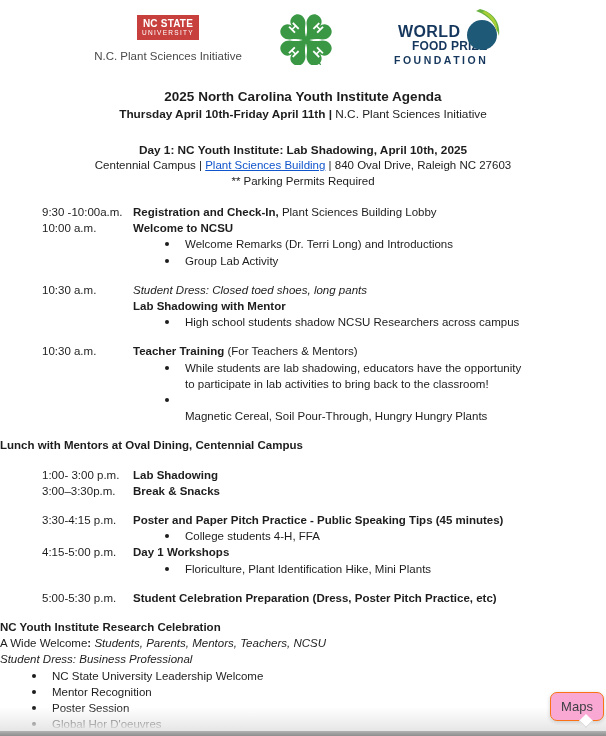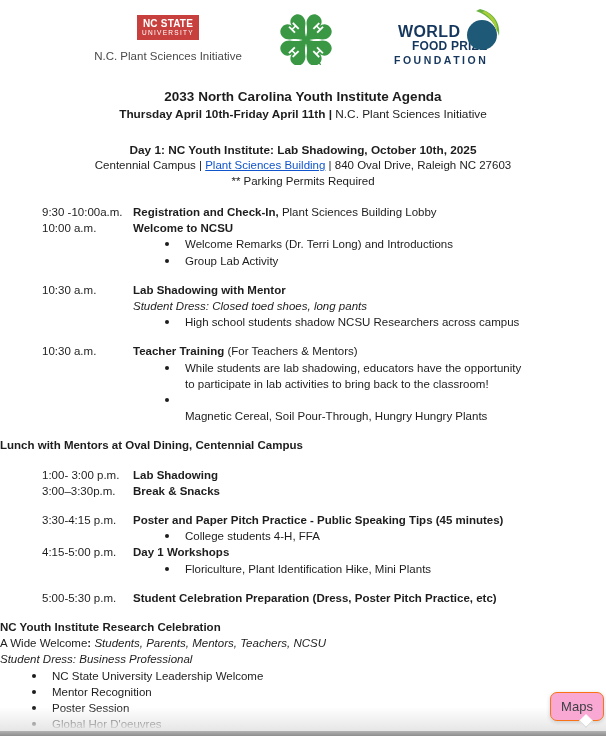--- a/index.html
+++ b/index.html
@@ -118,27 +118,27 @@
         <circle cx="19" cy="27" r="15" fill="#1E5A77"></circle>
         <path d="M17,1 C30,4 38,15 36,28 C33,17 27,8 13,3 Z" fill="#6AB23F"></path>
         <path d="M22,3 C31,8 35,15 34,24 C31,15 28,9 19,4 Z" fill="#A8CE38"></path>
       </svg>
       <div class="wfp-l1">WORLD</div>
       <div class="wfp-l2">FOOD PRIZE</div>
       <div class="wfp-l3">FOUNDATION</div>
     </div>
   </div>
 
-  <div class="centered doc-title">2033 North Carolina Youth Institute Agenda</div>
+  <div class="centered doc-title">2025 North Carolina Youth Institute Agenda</div>
 
   <div class="centered doc-subtitle">
     <span class="b">Thursday April 10th-Friday April 11th |</span><span> N.C. Plant Sciences Initiative</span>
   </div>
 
-  <div class="centered day1-heading">Day 1: NC Youth Institute: Lab Shadowing, October 10th, 2025</div>
+  <div class="centered day1-heading">Day 1: NC Youth Institute: Lab Shadowing, April 10th, 2025</div>
 
   <div class="centered location-line">
     <span>Centennial Campus | </span><a>Plant Sciences Building</a><span> | 840 Oval Drive, Raleigh NC 27603</span>
   </div>
 
   <div class="centered parking-line">** Parking Permits Required</div>
 
   <div class="schedule">
       <div class="block">
         <div class="row">
@@ -153,22 +153,22 @@
             <div class="line"><span class="b ">Welcome to NCSU</span></div>
             <div class="bullet-line"><span class="dot"></span><span class="btext">Welcome Remarks (Dr. Terri Long) and Introductions</span></div>
             <div class="bullet-line"><span class="dot"></span><span class="btext">Group Lab Activity</span></div>
           </div>
         </div>
       </div>
       <div class="block">
         <div class="row">
           <div class="time">10:30 a.m.</div>
           <div class="content">
+            <div class="line"><span class="i">Student Dress: Closed toed shoes, long pants</span></div>
             <div class="line"><span class="b ">Lab Shadowing with Mentor</span></div>
-            <div class="line"><span class="i">Student Dress: Closed toed shoes, long pants</span></div>
             <div class="bullet-line"><span class="dot"></span><span class="btext">High school students shadow NCSU Researchers across campus</span></div>
           </div>
         </div>
       </div>
       <div class="block">
         <div class="row">
           <div class="time">10:30 a.m.</div>
           <div class="content">
             <div class="line"><span class="b ">Teacher Training</span><span> (For Teachers &amp; Mentors)</span></div>
             <div class="bullet-line"><span class="dot"></span><span class="btext">While students are lab shadowing, educators have the opportunity</span></div>

